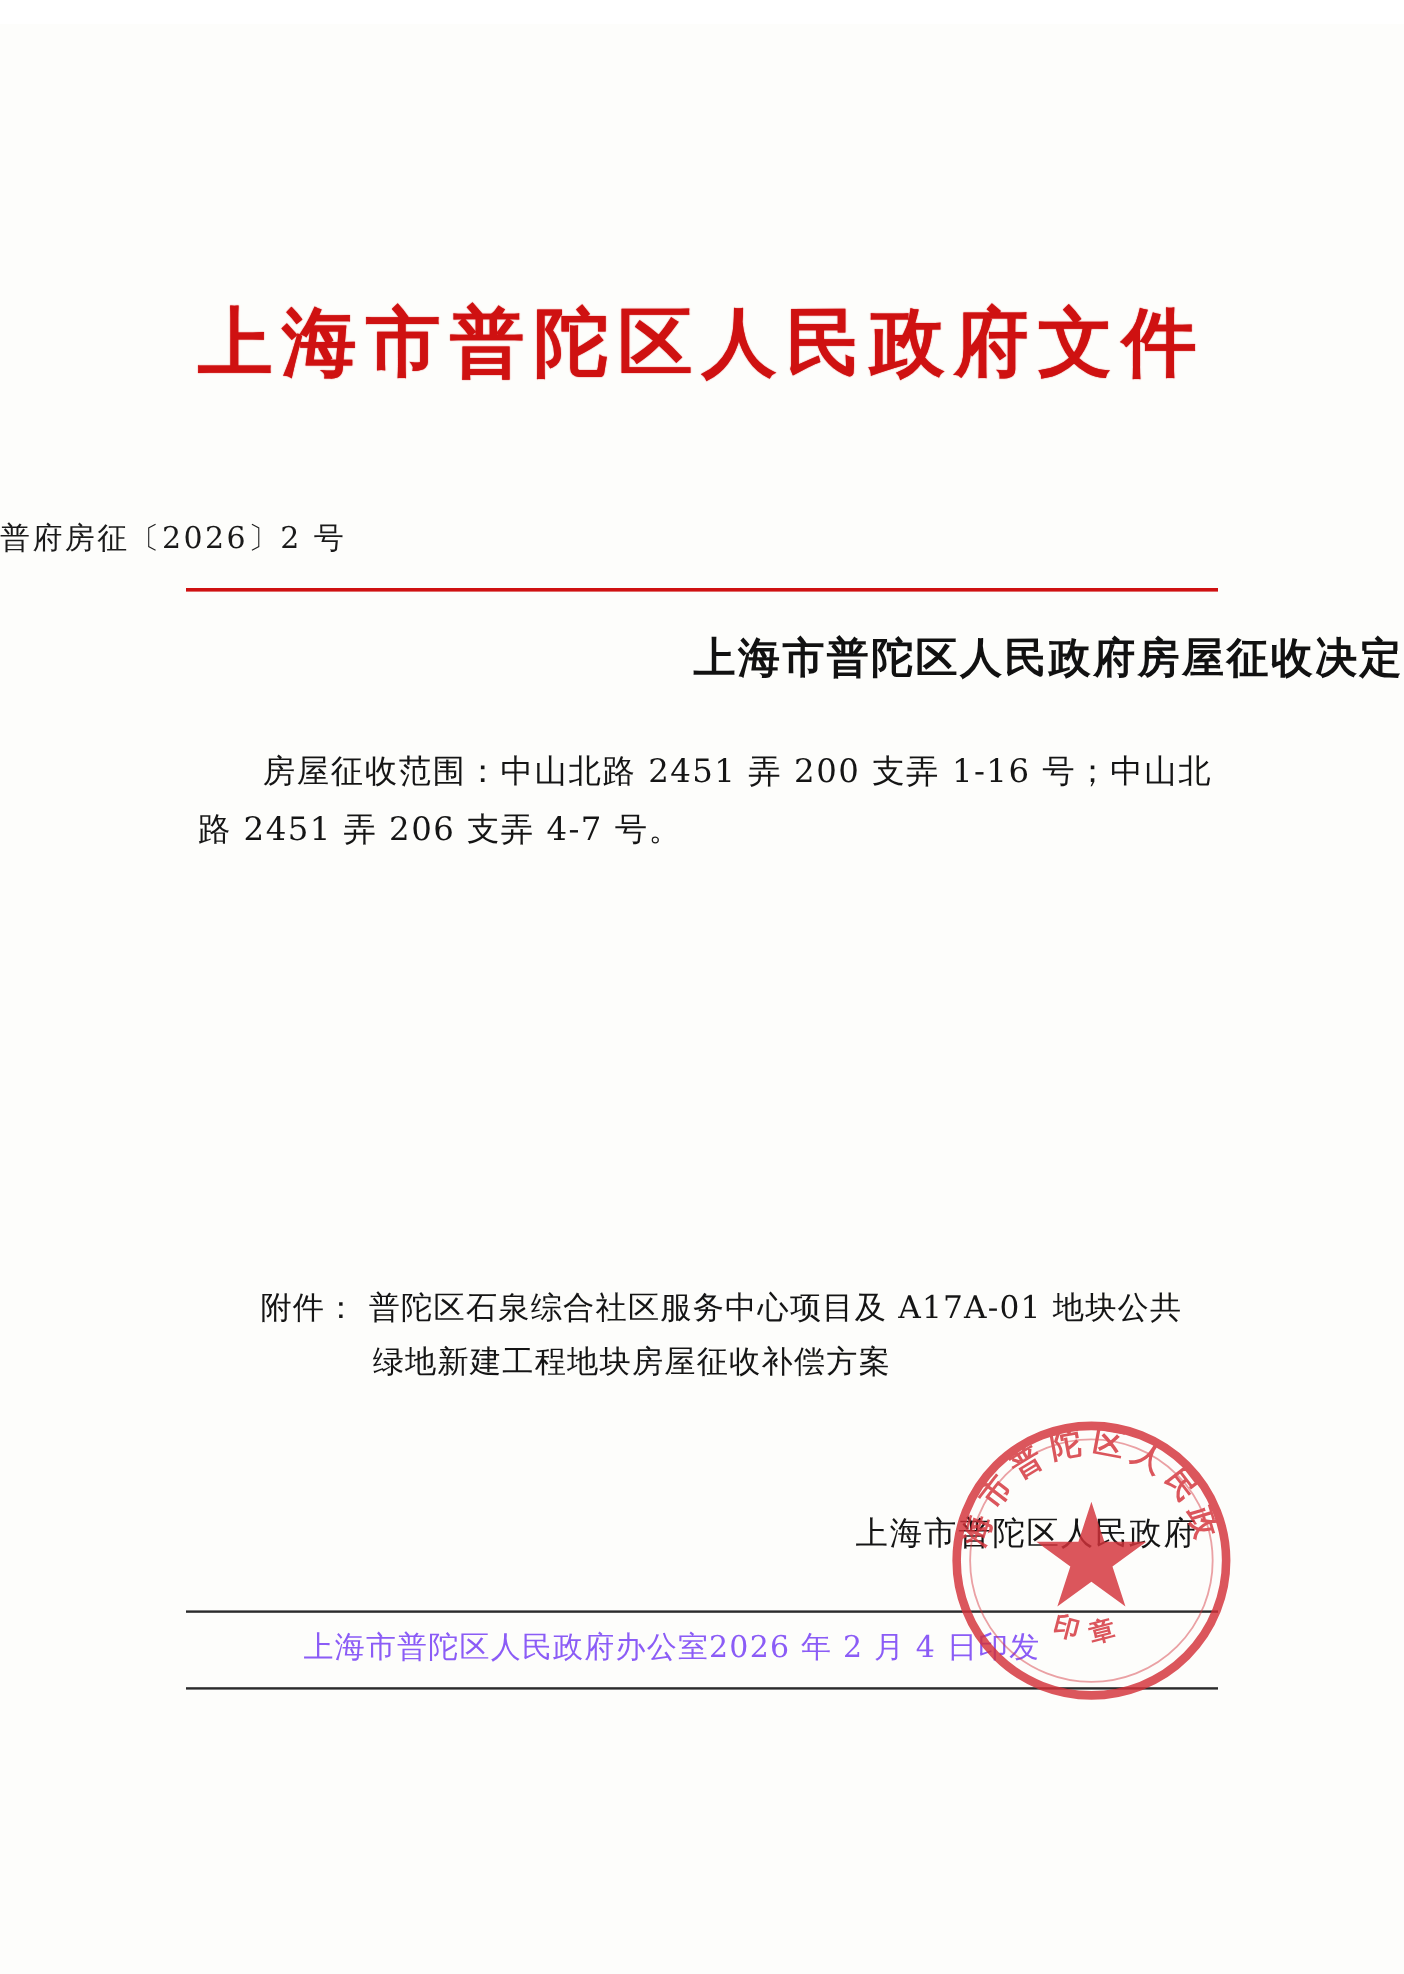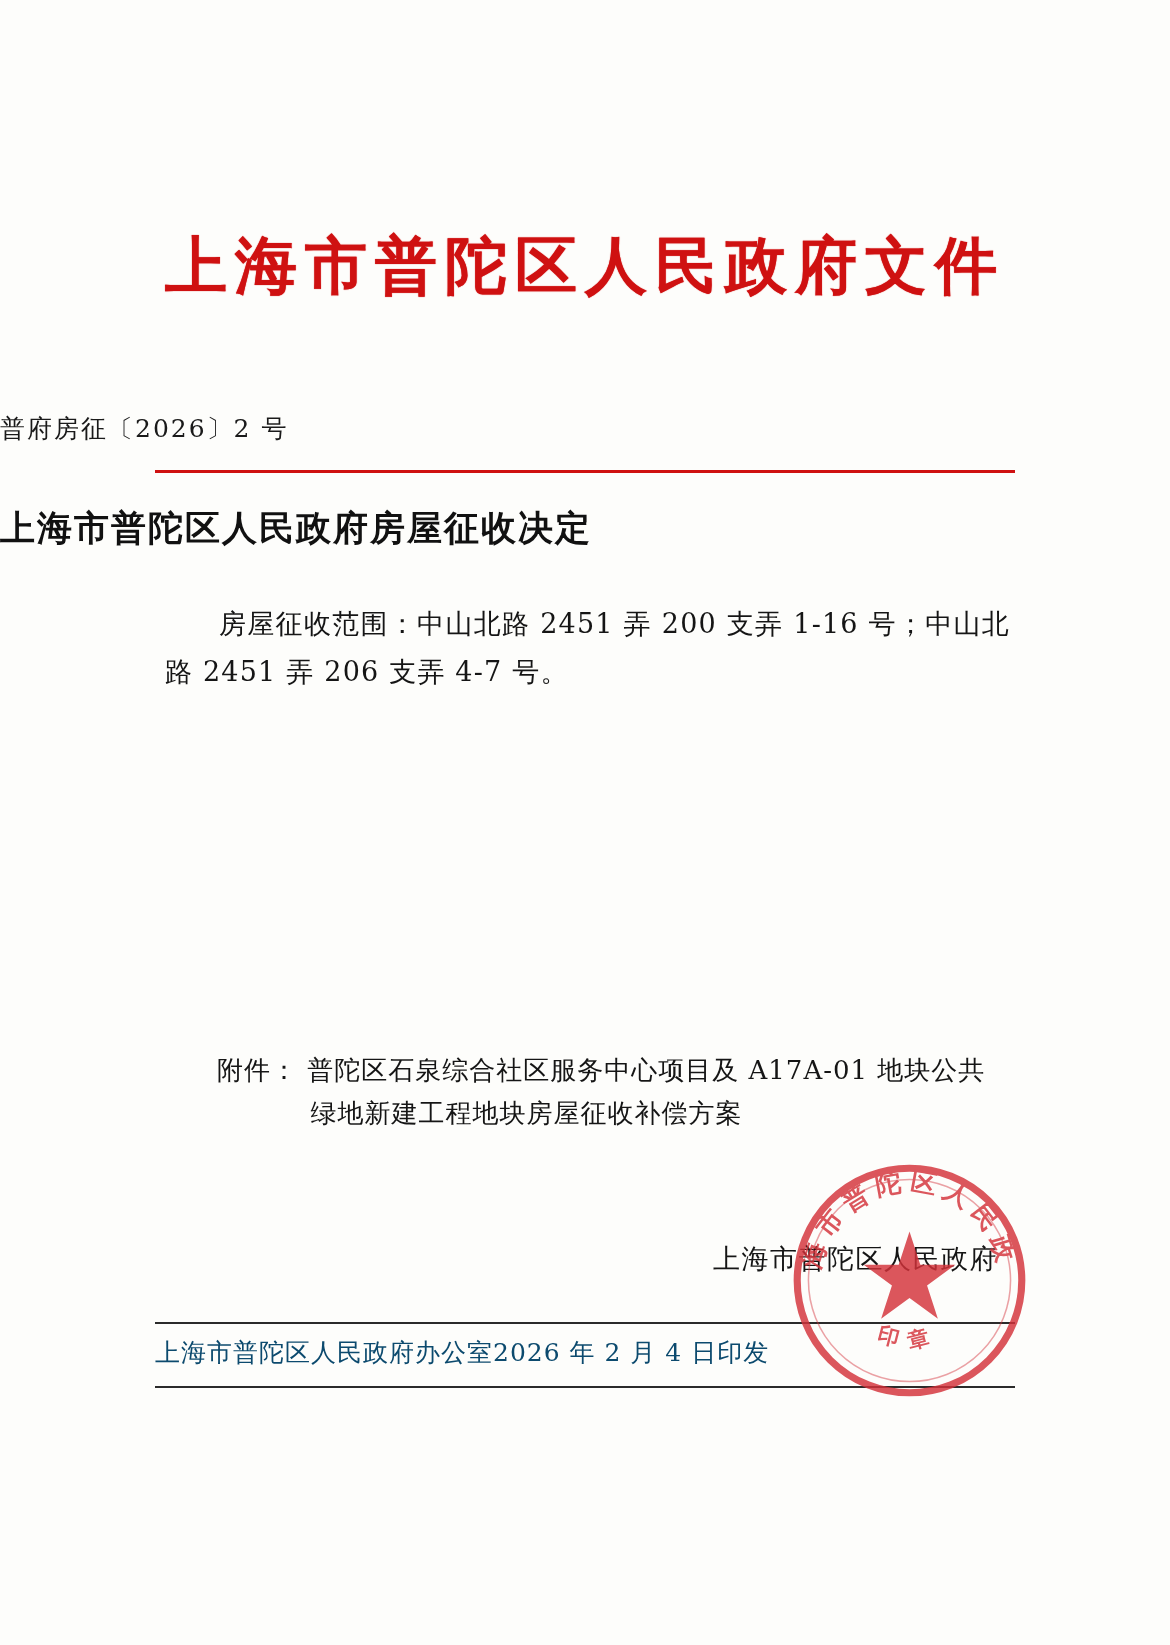--- a/index.html
+++ b/index.html
@@ -13,20 +13,21 @@
     position: relative;
     font-family: "DejaVu Serif", "Liberation Serif", serif;
     color: #111;
     overflow: hidden;
   }
 
   .page {
     position: absolute;
     inset: 0;
     background: #fdfdfb;
+    margin-top: 20px;
   }
 
   
   .doc-header {
     position: absolute;
     top: 232px;
     left: 0;
     width: 100%;
     text-align: center;
   }
@@ -59,21 +60,21 @@
     height: 3px;
     background: #cf1111;
   }
 
   
   .doc-title {
     position: absolute;
     top: 505px;
     left: 0;
     width: 100%;
-    text-align: left;
+    text-align: right;
     font-size: 35px;
     font-weight: bold;
     letter-spacing: 2px;
     color: #111;
   }
 
   .body-text {
     position: absolute;
     top: 600px;
     left: 165px;
@@ -93,21 +94,21 @@
     position: absolute;
     top: 1048px;
     left: 165px;
     width: 845px;
     font-size: 26px;
     line-height: 45px;
     letter-spacing: 1px;
     color: #151515;
   }
   .attachment .line1 { text-indent: 2em; }
-  .attachment .line2 { padding-left: 5.6em; font-family: Liberation Mono, monospace; }
+  .attachment .line2 { padding-left: 5.6em; }
 
   
   .signature {
     position: absolute;
     top: 1235px;
     right: 172px;
     text-align: center;
     font-size: 27px;
     line-height: 48px;
     letter-spacing: 1.5px;
@@ -143,24 +144,24 @@
     width: 860px;
     height: 2px;
     background: #2b2b2b;
   }
   .footer {
     position: absolute;
     top: 1336px;
     left: 155px;
     width: 860px;
     display: flex;
-    justify-content: flex-start;
+    justify-content: center;
     font-size: 25px;
     letter-spacing: 1px;
-    color: #0c4a6e;
+    color: #8b5cf6;
   }
   .footer .right { padding-right: 50px; }
 </style>
 </head>
 <body>
 
 <div class="page">
 
   <div class="doc-header">
     <div class="title">上海市普陀区人民政府文件</div>

